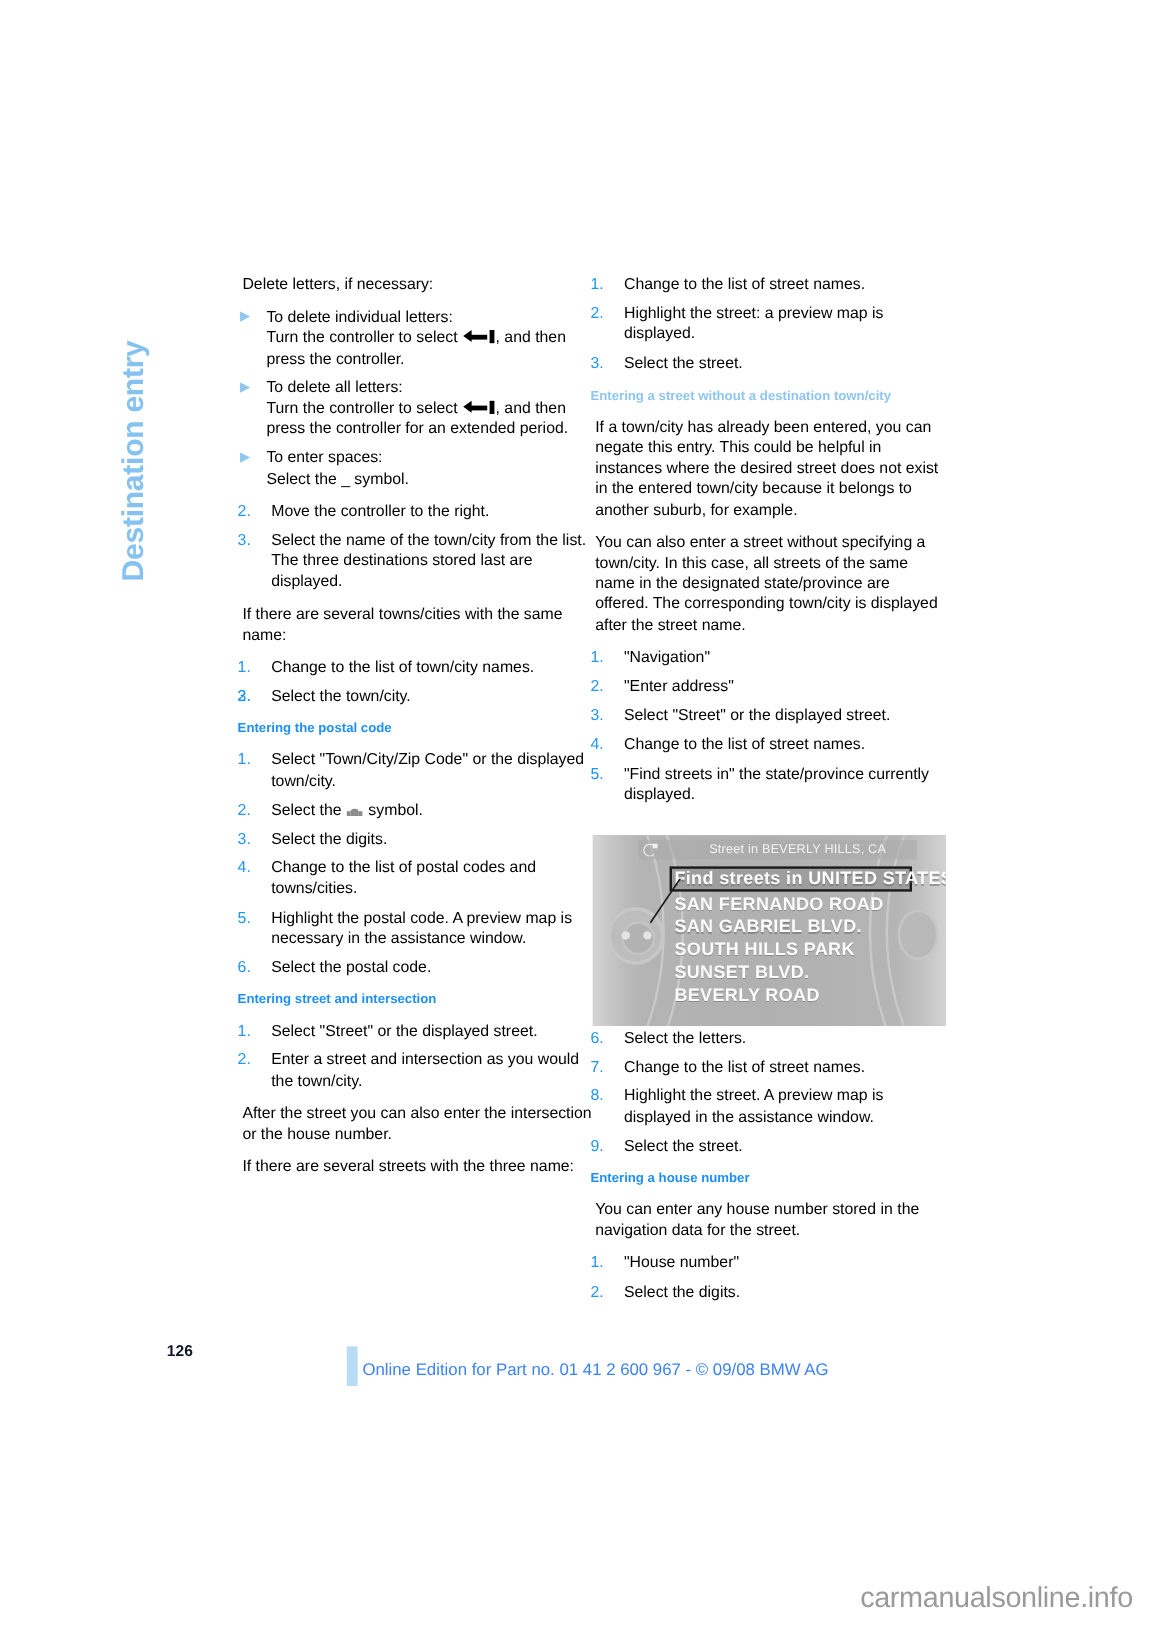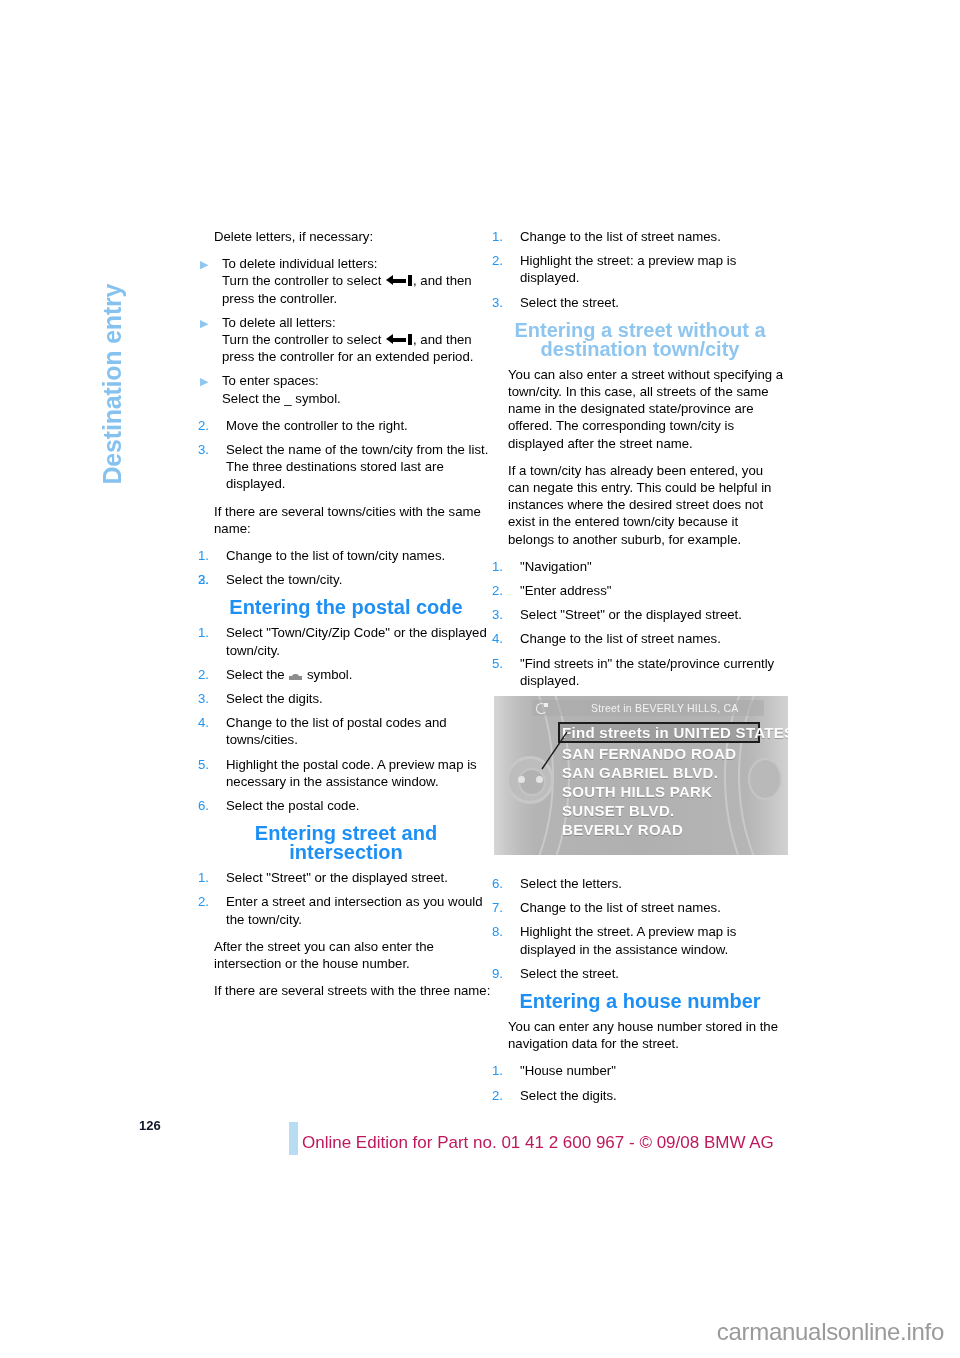--- a/index.html
+++ b/index.html
@@ -42,21 +42,21 @@
     position: absolute;
     top: 228px;
     width: 296px;
     font-size: 13.2px;
     line-height: 17.2px;
   }
   #col-left  { left: 198px; }
   #col-right { left: 492px; }
 
   p.para {
-    margin: 0 0 10px 16px;
+    margin: 0 0 10px 4px;
     text-indent: 0;
   }
 
   
   ol.steps, ul.tri {
     list-style: none;
     margin: 0 0 10px 0;
     padding: 0;
   }
   ol.steps li, ul.tri li {
@@ -75,26 +75,25 @@
     position: absolute;
     left: 2px; top: 0;
     color: #8ec6f0;
     font-size: 11px;
     line-height: 18px;
   }
   ul.tri > li { padding-left: 24px; }
 
   
   h2.sec {
-    font-size: 20px;
+    font-size: 11px;
     line-height: 19px;
     font-weight: bold;
     color: #1e90f5;
     margin: 0 0 7px 0;
-    text-align: center;
   }
   h2.sec.light { color: #8ec6f0; }
 
   
   .backspace-glyph {
     display: inline-block;
     position: relative;
     width: 26px; height: 11px;
     vertical-align: -1px;
     margin: 0 1px;
@@ -277,22 +276,22 @@
   }
   #footer-bar {
     position: absolute;
     left: 289px; top: 1122px;
     width: 9px; height: 33px;
     background: #b9dcf5;
   }
   #footer-text {
     position: absolute;
     left: 302px; top: 1133px;
-    font-size: 17px;
-    color: #be185d;
+    font-size: 14px;
+    color: #3b82f6;
     white-space: nowrap;
   }
 
   #watermark {
     position: absolute;
     right: 16px; bottom: 12px;
     font-size: 24px;
     color: #9a9a9a;
     letter-spacing: -0.3px;
   }
@@ -413,22 +412,22 @@
         <span>Highlight the street: a preview map is displayed.</span>
       </li>
       <li>
         <span class="num">3.</span>
         <span>Select the street.</span>
       </li>
     </ol>
 
     <h2 class="sec light">Entering a street without a destination town/city</h2>
 
+    <p class="para">If a town/city has already been entered, you can negate this entry. This could be helpful in instances where the desired street does not exist in the entered town/city because it belongs to another suburb, for example.</p>
     <p class="para">You can also enter a street without specifying a town/city. In this case, all streets of the same name in the designated state/province are offered. The corresponding town/city is displayed after the street name.</p>
-    <p class="para">If a town/city has already been entered, you can negate this entry. This could be helpful in instances where the desired street does not exist in the entered town/city because it belongs to another suburb, for example.</p>
 
     <ol class="steps">
       <li>
         <span class="num">1.</span>
         <span>"Navigation"</span>
       </li>
       <li>
         <span class="num">2.</span>
         <span>"Enter address"</span>
       </li>

